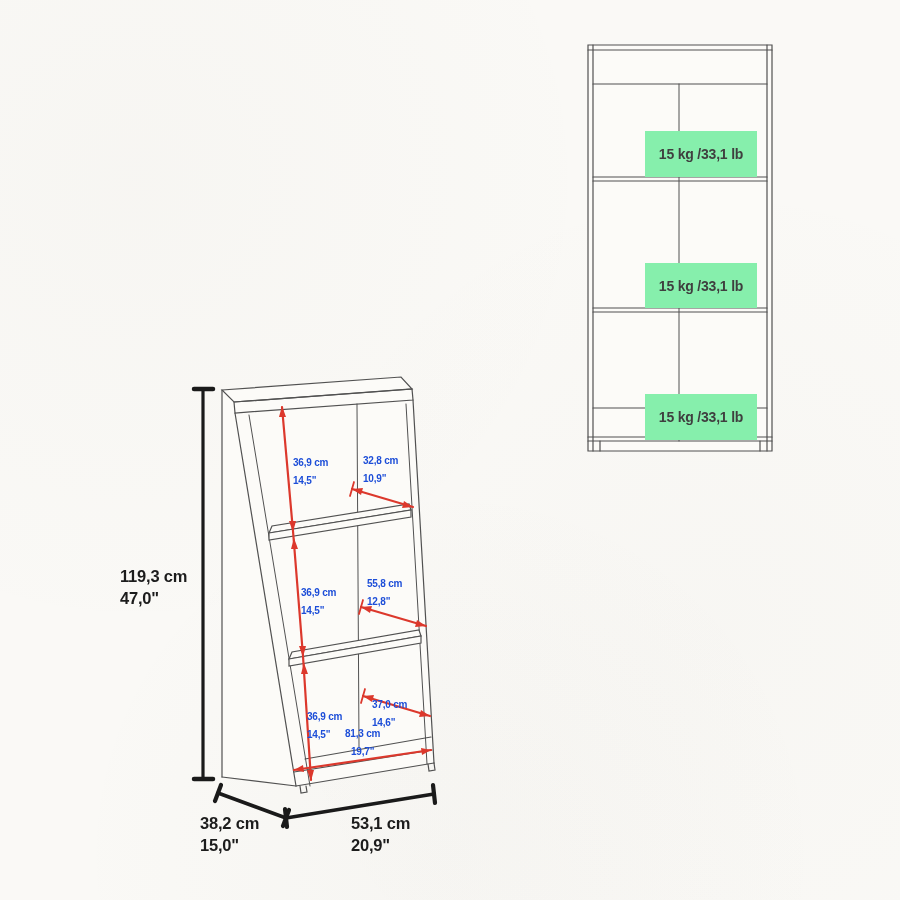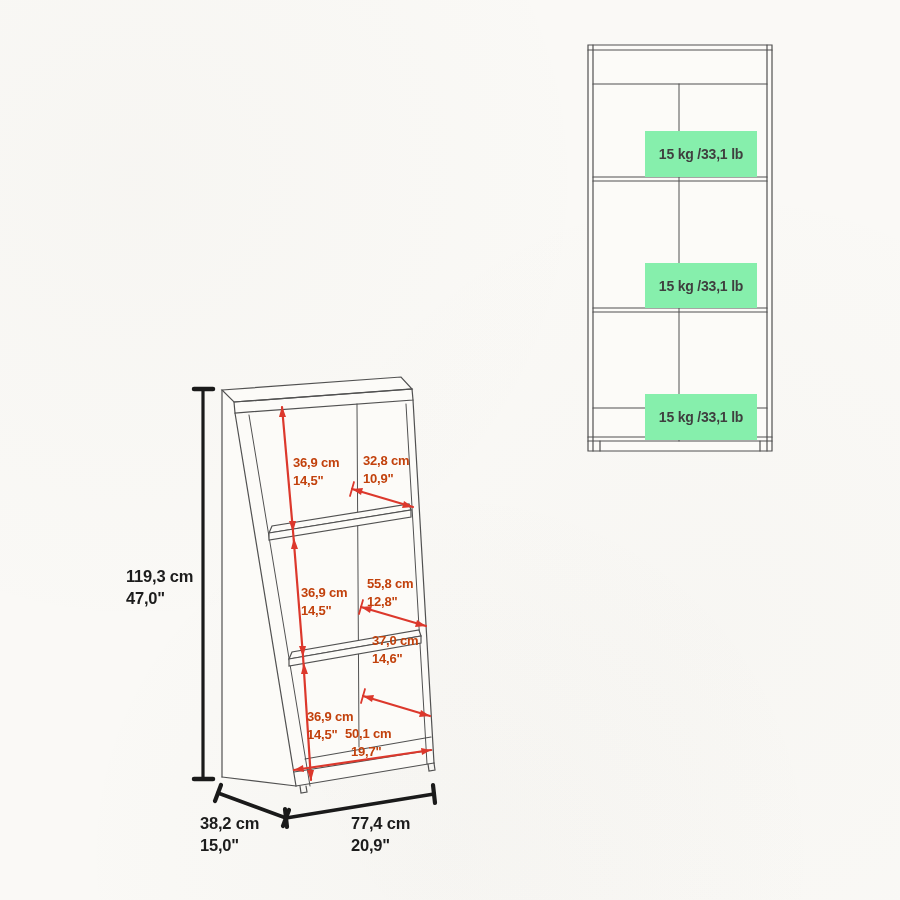--- a/index.html
+++ b/index.html
@@ -10,21 +10,21 @@
   }
   .stage::before{content:"";position:absolute;inset:0;pointer-events:none;
     background:
       radial-gradient(circle at 15% 20%, rgba(120,110,90,0.025), transparent 45%),
       radial-gradient(circle at 80% 70%, rgba(120,110,90,0.02), transparent 50%),
       radial-gradient(circle at 50% 95%, rgba(100,95,80,0.025), transparent 40%);
   }
   svg.linework{position:absolute;left:0;top:0;}
   .dim{position:absolute;white-space:nowrap;}
   .dim span{display:block;}
-  .dim-red{color:#c2410c;font-size:13px;font-weight:700;line-height:18px;letter-spacing:-0.2px;}
+  .dim-red{color:#1d4ed8;font-size:10px;font-weight:700;line-height:18px;letter-spacing:-0.2px;}
   .dim-black{color:#1c1c1c;font-size:16.5px;font-weight:700;line-height:22px;letter-spacing:-0.2px;}
   .badge{
     position:absolute;left:623px;width:112px;background:#86efac;
     display:flex;align-items:center;justify-content:center;
     color:#3f3f3f;font-size:14px;font-weight:700;letter-spacing:-0.2px;margin-left:22px;
   }
   .badge-1{top:131px;height:46px;}
   .badge-2{top:263px;height:45px;}
   .badge-3{top:394px;height:46px;}
 </style>
@@ -157,43 +157,43 @@
     <span>10,9"</span>
   </div>
   <div class="dim dim-red" style="left:301px;top:584px">
     <span>36,9 cm</span>
     <span>14,5"</span>
   </div>
   <div class="dim dim-red" style="left:367px;top:575px">
     <span>55,8 cm</span>
     <span>12,8"</span>
   </div>
-  <div class="dim dim-red" style="left:372px;top:632px">
+  <div class="dim dim-red" style="left:372px;top:696px">
     <span>37,0 cm</span>
     <span>14,6"</span>
   </div>
   <div class="dim dim-red" style="left:307px;top:708px">
     <span>36,9 cm</span>
     <span>14,5"</span>
   </div>
   <div class="dim dim-red" style="left:345px;top:725px">
-    <span>50,1 cm</span>
+    <span>81,3 cm</span>
     <span style="padding-left:6px">19,7"</span>
   </div>
 
-  <div class="dim dim-black" style="left:126px;top:565px">
+  <div class="dim dim-black" style="left:120px;top:565px">
     <span>119,3 cm</span>
     <span>47,0"</span>
   </div>
   <div class="dim dim-black" style="left:200px;top:812px">
     <span>38,2 cm</span>
     <span>15,0"</span>
   </div>
   <div class="dim dim-black" style="left:351px;top:812px">
-    <span>77,4 cm</span>
+    <span>53,1 cm</span>
     <span>20,9"</span>
   </div>
 
   <div class="badge badge-1">15 kg /33,1 lb</div>
   <div class="badge badge-2">15 kg /33,1 lb</div>
   <div class="badge badge-3">15 kg /33,1 lb</div>
 
 </div>
 
 </body></html>

